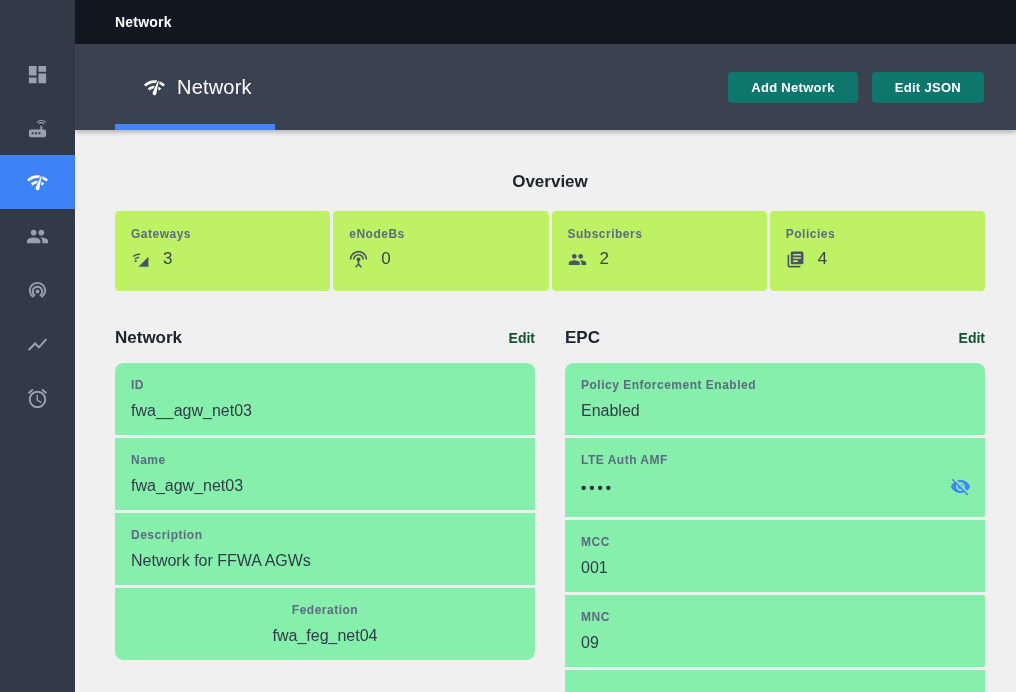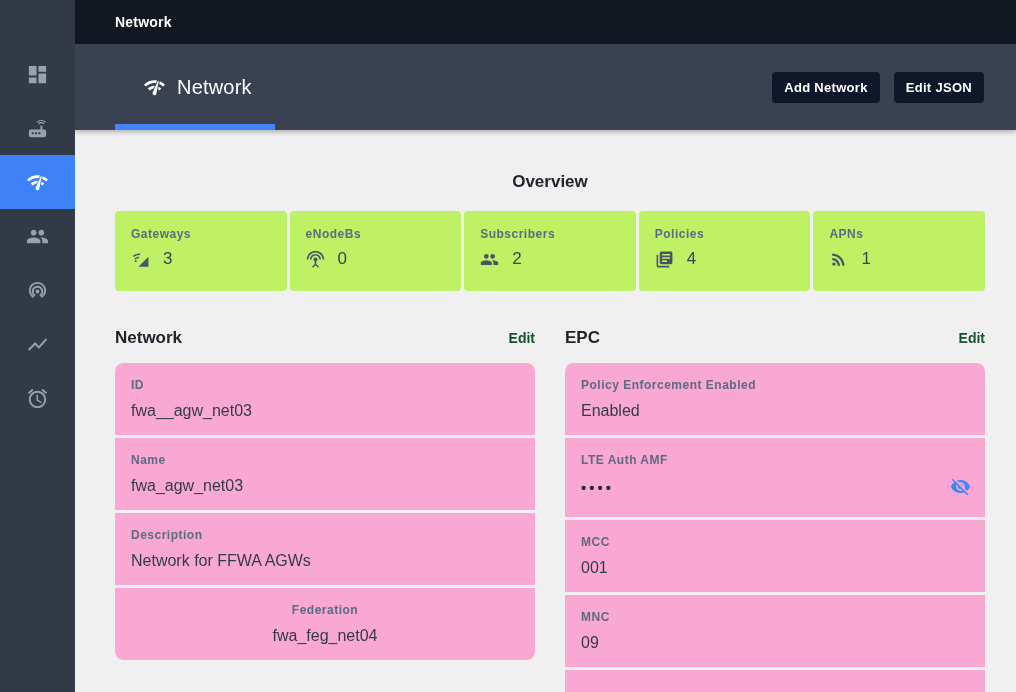--- a/index.html
+++ b/index.html
@@ -39,24 +39,24 @@
     padding: 0 32px 0 40px;
     box-shadow: 0 2px 5px rgba(0,0,0,.28);
   }
   .header-title-group {
     display: flex; align-items: center; gap: 11px; margin-left: 28px;
   }
   .header-title-group svg { width: 23px; height: 23px; fill: #FFFFFF; }
   .header-title { color: #FFFFFF; font-size: 20px; font-weight: 500; letter-spacing: .2px; }
   .header-buttons { margin-left: auto; display: flex; gap: 14px; }
   .hdr-btn {
-    background: #0f172a; color: #FFFFFF; border: none; border-radius: 4px;
+    background: #0f766e; color: #FFFFFF; border: none; border-radius: 4px;
     font-family: "Liberation Sans", sans-serif;
     font-size: 13px; font-weight: 700; letter-spacing: .3px;
-    padding: 8px 12px; cursor: pointer;
+    padding: 8px 23px; cursor: pointer;
   }
   .tab-indicator {
     position: absolute; left: 40px; bottom: 0;
     width: 160px; height: 6px; background: #4484F7;
   }
   
   .content {
     position: absolute; left: 75px; top: 130px; right: 0; bottom: 0;
     background: #F0F0F0; overflow: hidden;
     padding: 0 31px 0 40px;
@@ -83,21 +83,21 @@
   .section-col { flex: 1; min-width: 0; }
   .section-head {
     display: flex; align-items: center; justify-content: space-between;
     line-height: 22px; margin-bottom: 14px;
   }
   .edit-link {
     font-size: 14px; color: #14532d; cursor: pointer; font-weight: 700;
   }
   .field-card { border-radius: 8px; overflow: hidden; }
   .field-row {
-    background: #f9a8d4; height: 72px; padding: 15px 16px;
+    background: #86efac; height: 72px; padding: 15px 16px;
     margin-bottom: 3px; position: relative;
   }
   .field-row.tall { height: 79px; }
   .field-row.partial { height: 42px; margin-bottom: 0; }
   .field-card .field-row:first-child { border-radius: 8px 8px 0 0; }
   .field-card .field-row:last-child { border-radius: 0 0 8px 8px; margin-bottom: 0; text-align: center; }
   .field-card.clipped .field-row:last-child { border-radius: 0; }
   .field-label {
     font-size: 12px; font-weight: 700; color: #5D6A80; letter-spacing: .5px;
     line-height: 14px;
@@ -215,30 +215,20 @@
     </div>
     <div class="stat-card">
       <div class="stat-label">Policies</div>
       <div class="stat-value-row">
         <svg viewBox="0 0 24 24">
             <path d="M4 6H2v14c0 1.1.9 2 2 2h14v-2H4V6zm16-4H8c-1.1 0-2 .9-2 2v12c0 1.1.9 2 2 2h12c1.1 0 2-.9 2-2V4c0-1.1-.9-2-2-2zm-1 9H9V9h10v2zm-4 4H9v-2h6v2zm4-8H9V5h10v2z"></path>
           </svg>
         <span class="stat-value">4</span>
       </div>
     </div>
-    <div class="stat-card">
-      <div class="stat-label">APNs</div>
-      <div class="stat-value-row">
-        <svg viewBox="0 0 24 24">
-            <circle cx="6.18" cy="17.82" r="2.18"></circle>
-            <path d="M4 4.44v2.83c7.03 0 12.73 5.7 12.73 12.73h2.83c0-8.59-6.97-15.56-15.56-15.56zm0 5.66v2.83c3.9 0 7.07 3.17 7.07 7.07h2.83c0-5.47-4.43-9.9-9.9-9.9z"></path>
-          </svg>
-        <span class="stat-value">1</span>
-      </div>
-    </div>
   </div>
 
   <div class="sections-row">
 
     <div class="section-col">
       <div class="section-head">
         <span class="section-title">Network</span>
         <span class="edit-link">Edit</span>
       </div>
       <div class="field-card">

